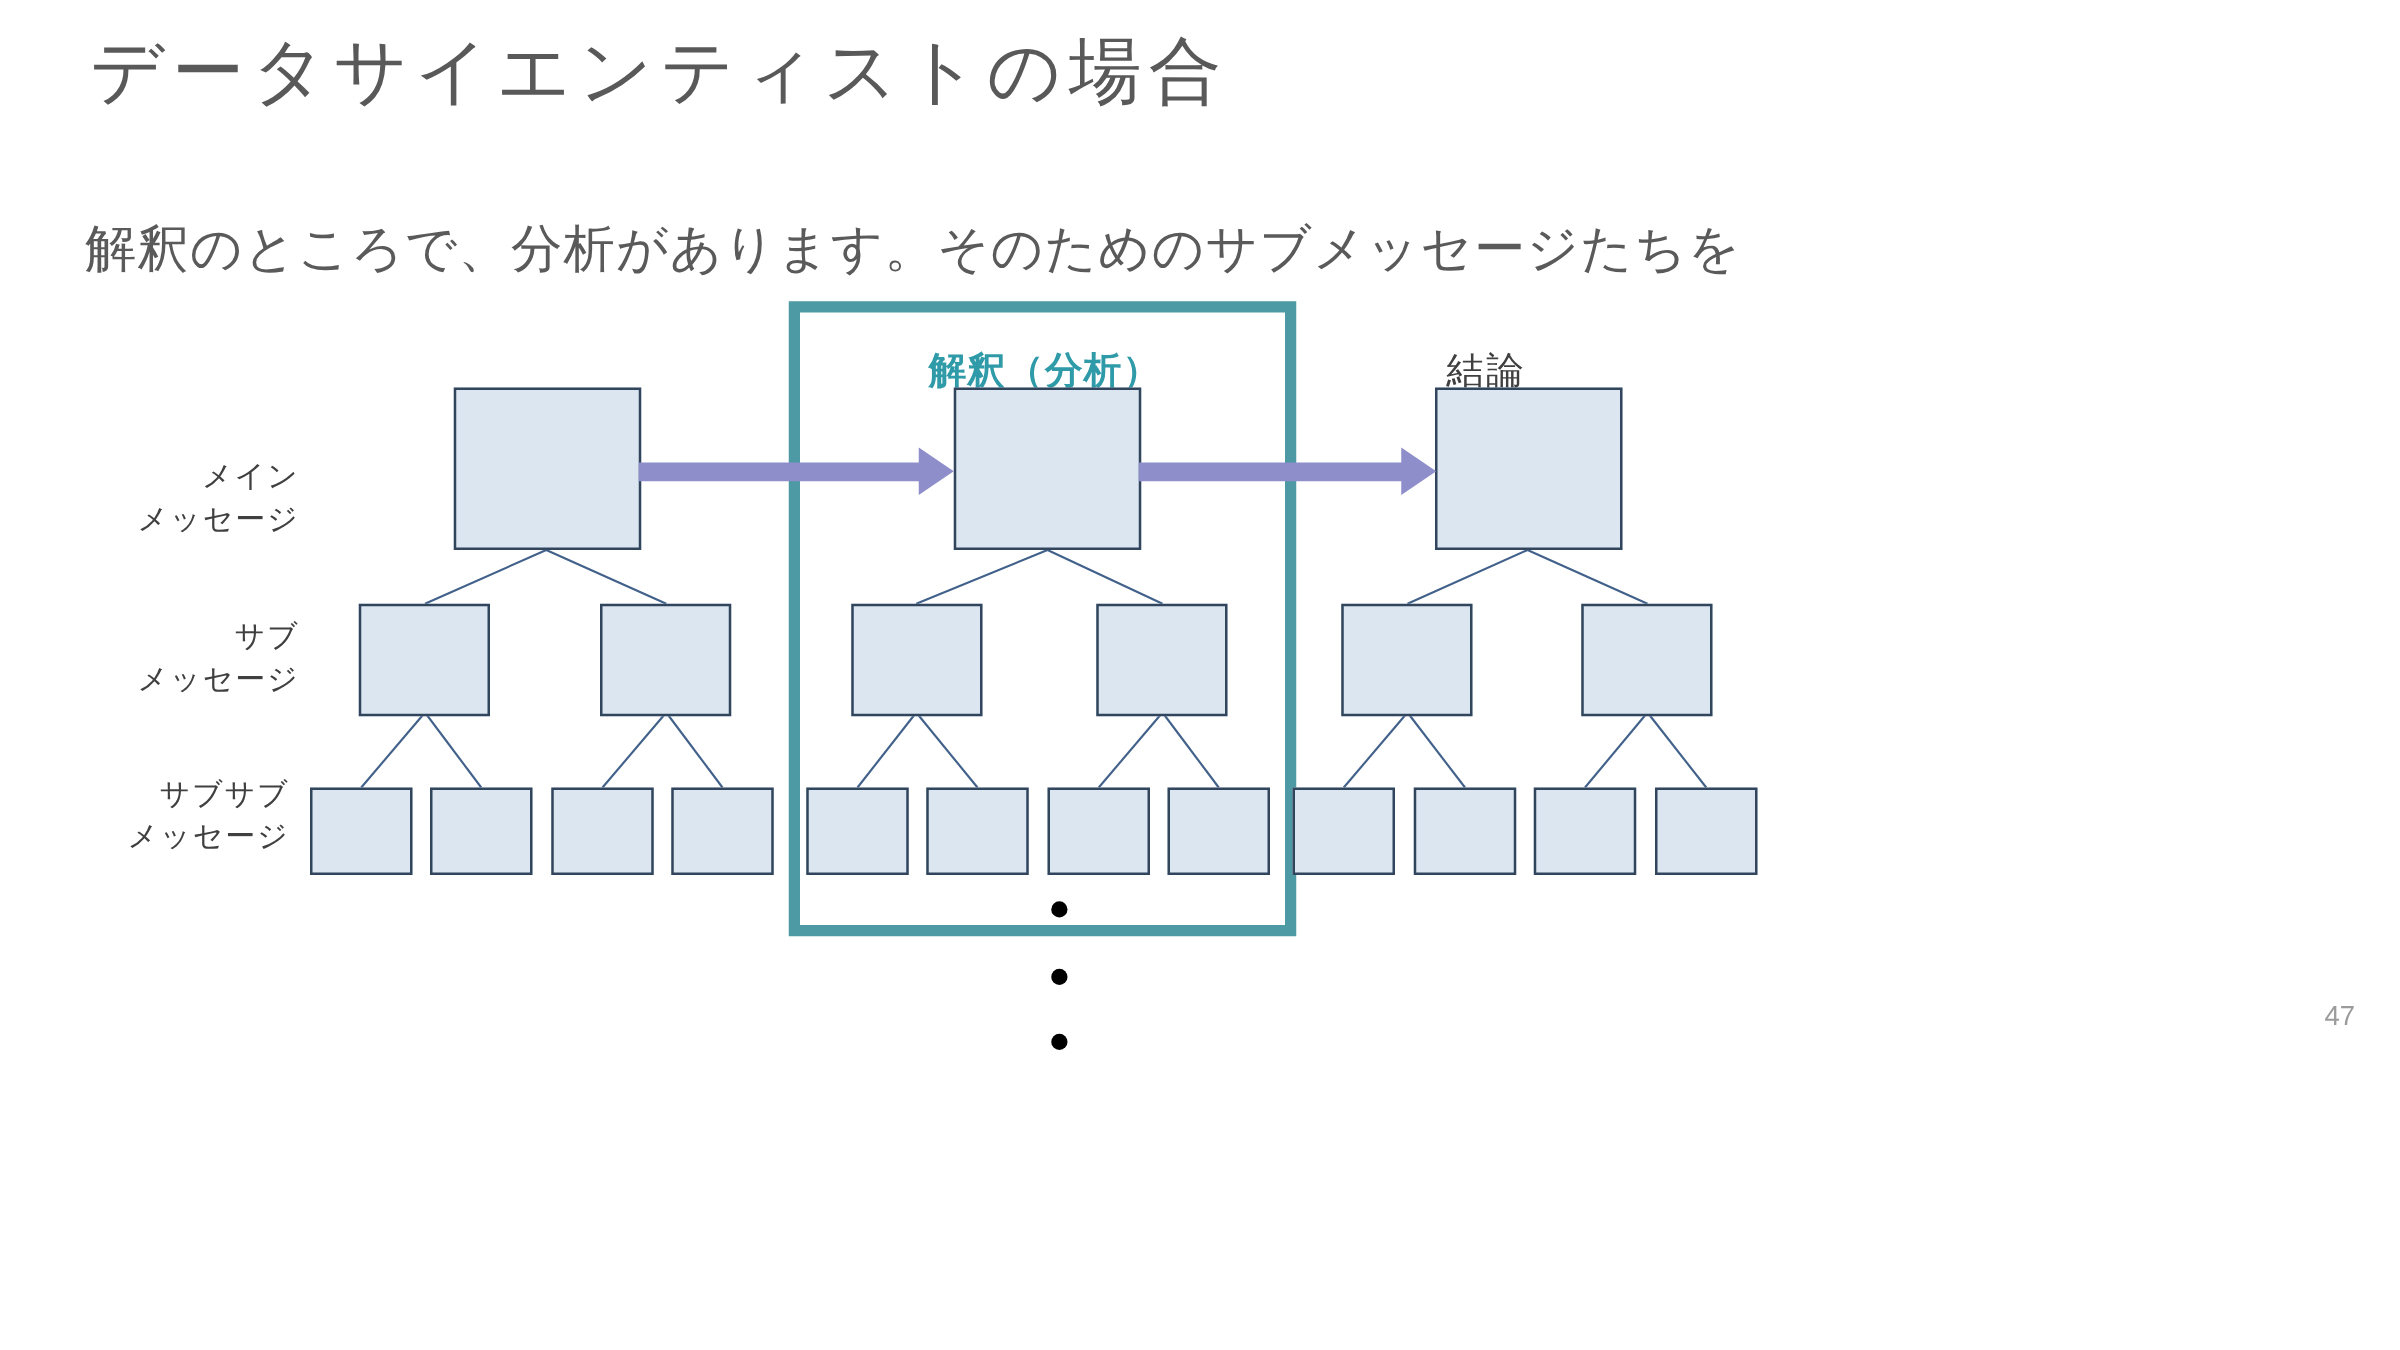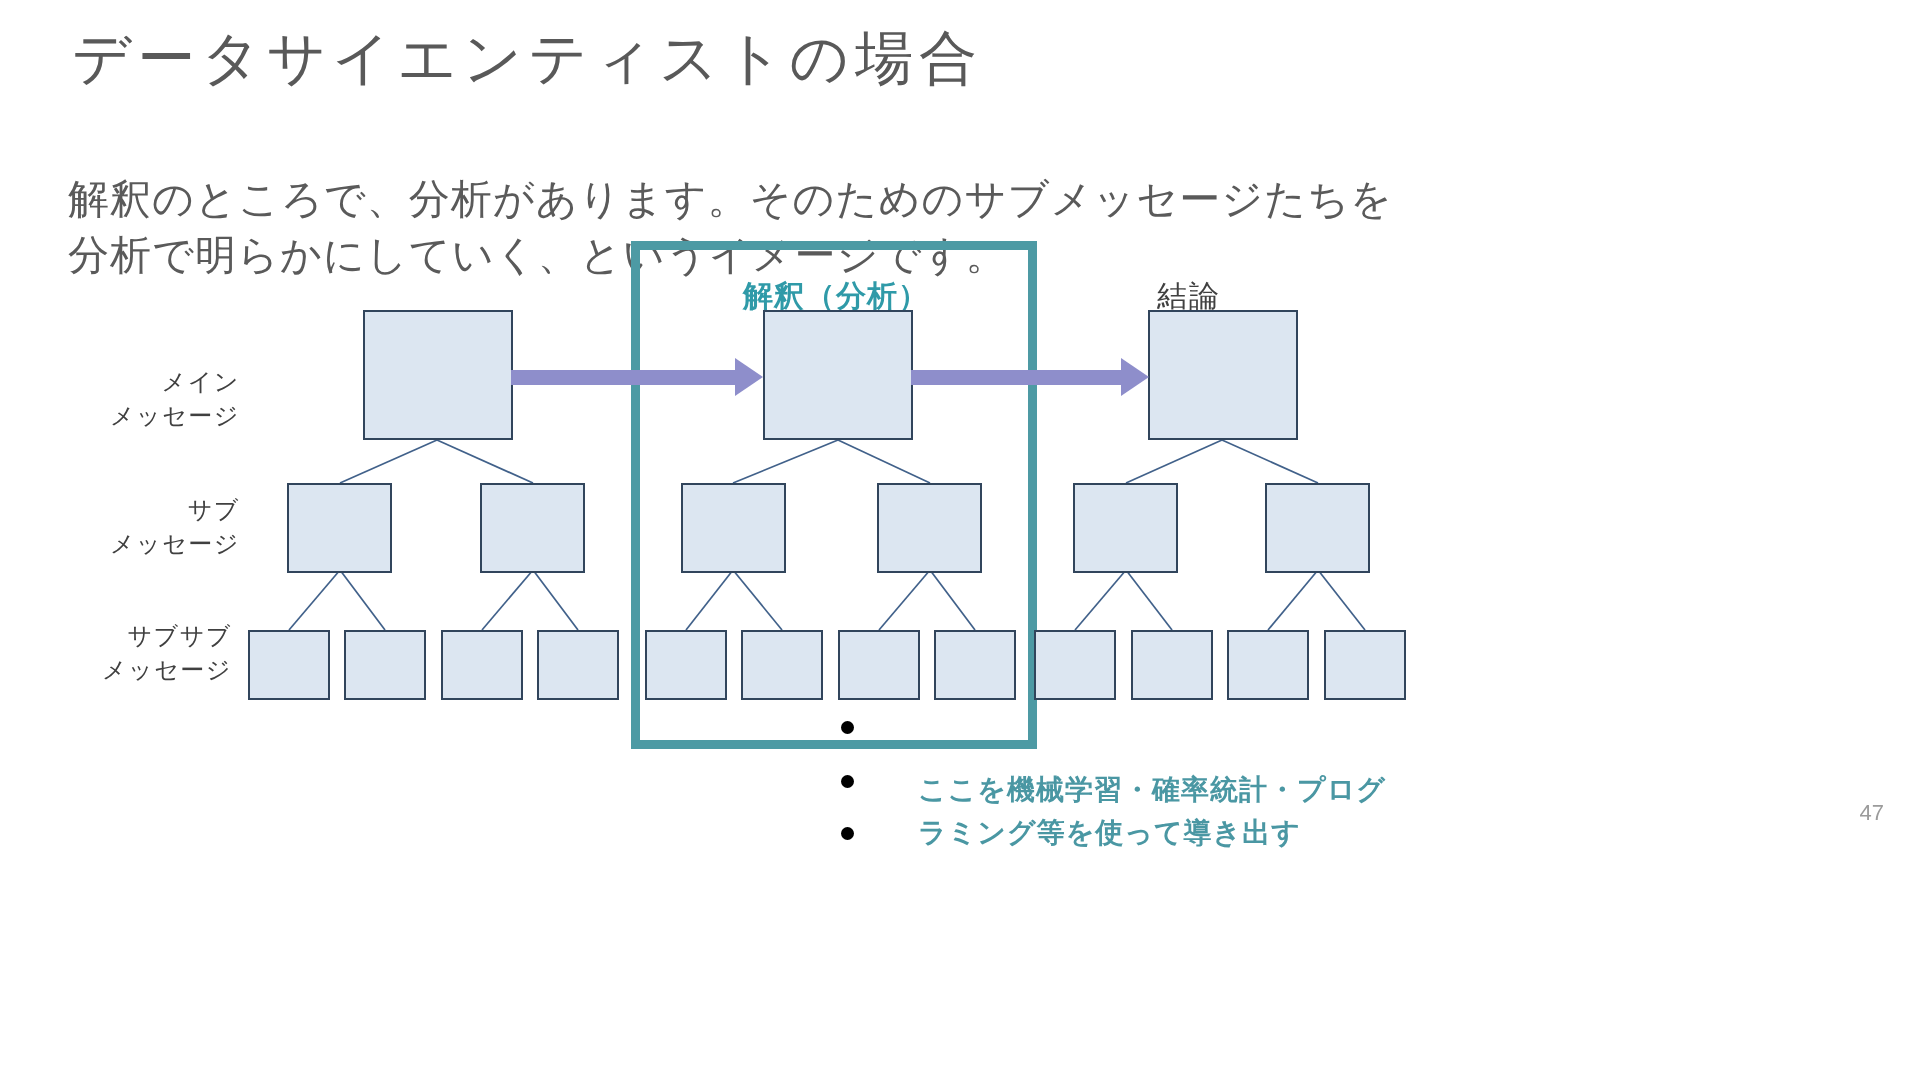--- a/index.html
+++ b/index.html
@@ -81,21 +81,20 @@
 </style>
 </head>
 <body>
 
 <div class="slide">
 
   <div class="slide-title">データサイエンティストの場合</div>
 
   <div class="slide-body">
     <div>解釈のところで、分析があります。そのためのサブメッセージたちを</div>
-    <div>分析で明らかにしていく、というイメージです。</div>
   </div>
 
   <div class="diagram">
 
     <svg class="links" viewBox="0 0 1920 700" preserveAspectRatio="none">
 
       <line x1="437" y1="155" x2="340" y2="198"></line>
       <line x1="437" y1="155" x2="533" y2="198"></line>
 
       <line x1="340" y1="285" x2="289" y2="345"></line>
@@ -161,22 +160,18 @@
     <div class="node" style="left:934px; top:345px; width:82px; height:70px;"></div>
     <div class="node" style="left:1034px; top:345px; width:82px; height:70px;"></div>
     <div class="node" style="left:1131px; top:345px; width:82px; height:70px;"></div>
     <div class="node" style="left:1227px; top:345px; width:82px; height:70px;"></div>
     <div class="node" style="left:1324px; top:345px; width:82px; height:70px;"></div>
 
     <div class="ellipsis-dot" style="left:841px; top:436px;"></div>
     <div class="ellipsis-dot" style="left:841px; top:490px;"></div>
     <div class="ellipsis-dot" style="left:841px; top:542px;"></div>
 
-    <div class="annotation" style="left:918px; top:484px;">
-      <div>ここを機械学習・確率統計・プログ</div>
-      <div>ラミング等を使って導き出す</div>
-    </div>
 
   </div>
 
   <div class="page-number">47</div>
 
 </div>
 
 </body></html>

